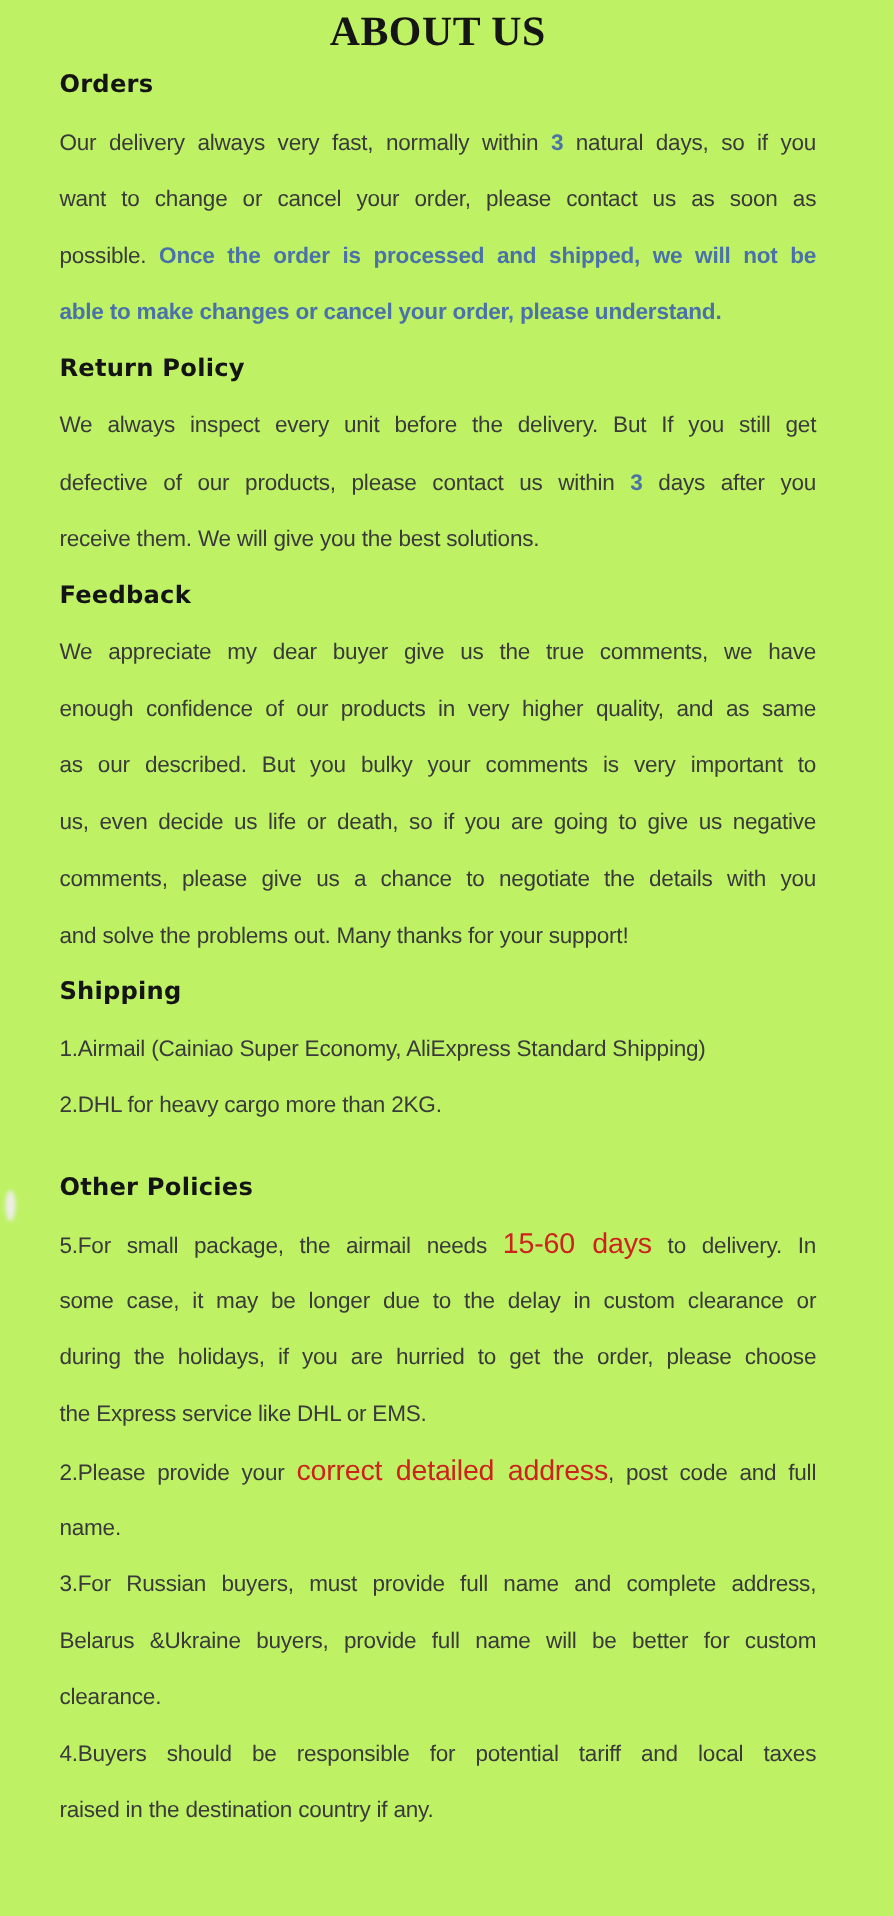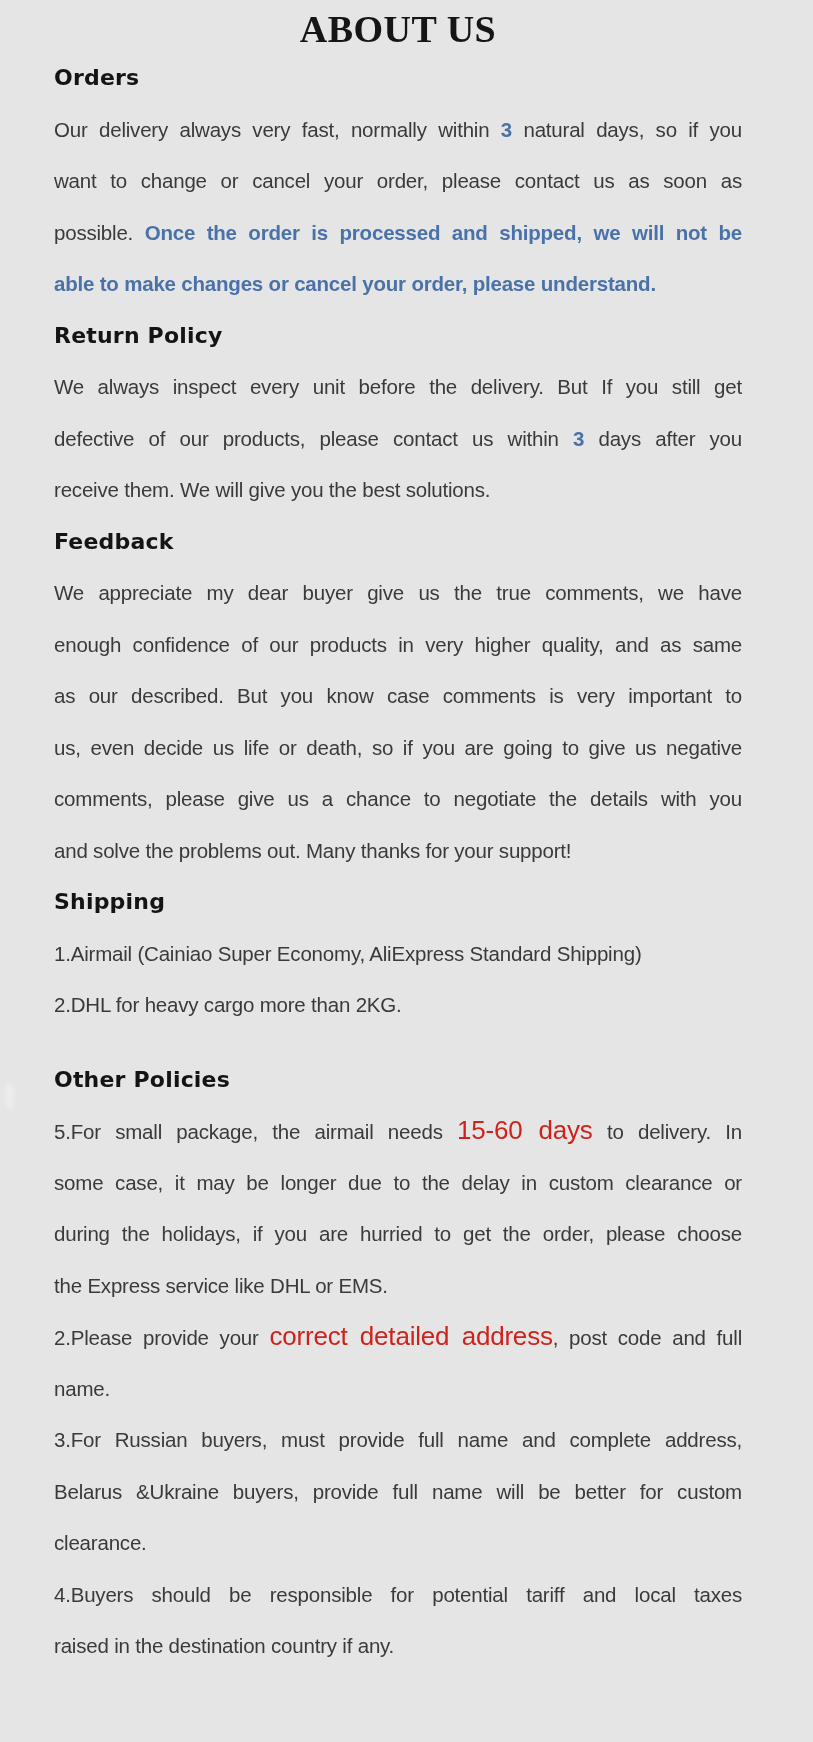--- a/index.html
+++ b/index.html
@@ -1,20 +1,20 @@
 <!DOCTYPE html>
 <html style="--body: #3a3a3a; --blue: #4a72a8; --red: #cc231c;"><head>
 <meta charset="utf-8">
 <style>
   html, body { margin: 0; padding: 0; background: #ffffff; }
   #page {
     position: relative;
     width: 813px;
     height: 1742px;
-    background: #e5e5e5;
+    background: #bef264;
     overflow: hidden;
     font-family: "Liberation Sans", sans-serif;
   }
   #content {
     padding: 6px 71px 0 54px; 
   }
   .title {
     text-align: center;
     font-family: "Liberation Serif", serif;
     font-weight: 600;
@@ -71,21 +71,21 @@
         <div class="line just"><span>want to change or cancel your order, please contact us as soon as</span></div>
         <div class="line just"><span>possible. </span><span class="blue">Once the order is processed and shipped, we will not be</span></div>
         <div class="line"><span class="blue">able to make changes or cancel your order, please understand.</span></div>
         <div class="heading">Return Policy</div>
         <div class="line just"><span>We always inspect every unit before the delivery. But If you still get</span></div>
         <div class="line just"><span>defective of our products, please contact us within </span><span class="blue">3</span><span> days after you</span></div>
         <div class="line"><span>receive them. We will give you the best solutions.</span></div>
         <div class="heading">Feedback</div>
         <div class="line just"><span>We appreciate my dear buyer give us the true comments, we have</span></div>
         <div class="line just"><span>enough confidence of our products in very higher quality, and as same</span></div>
-        <div class="line just"><span>as our described. But you know case comments is very important to</span></div>
+        <div class="line just"><span>as our described. But you bulky your comments is very important to</span></div>
         <div class="line just"><span>us, even decide us life or death, so if you are going to give us negative</span></div>
         <div class="line just"><span>comments, please give us a chance to negotiate the details with you</span></div>
         <div class="line"><span>and solve the problems out. Many thanks for your support!</span></div>
         <div class="heading">Shipping</div>
         <div class="line"><span>1.Airmail (Cainiao Super Economy, AliExpress Standard Shipping)</span></div>
         <div class="line"><span>2.DHL for heavy cargo more than 2KG.</span></div>
         <div class="heading extra-gap">Other Policies</div>
         <div class="line just"><span>5.For small package, the airmail needs </span><span class="red-lg">15-60 days</span><span> to delivery. In</span></div>
         <div class="line just"><span>some case, it may be longer due to the delay in custom clearance or</span></div>
         <div class="line just"><span>during the holidays, if you are hurried to get the order, please choose</span></div>

